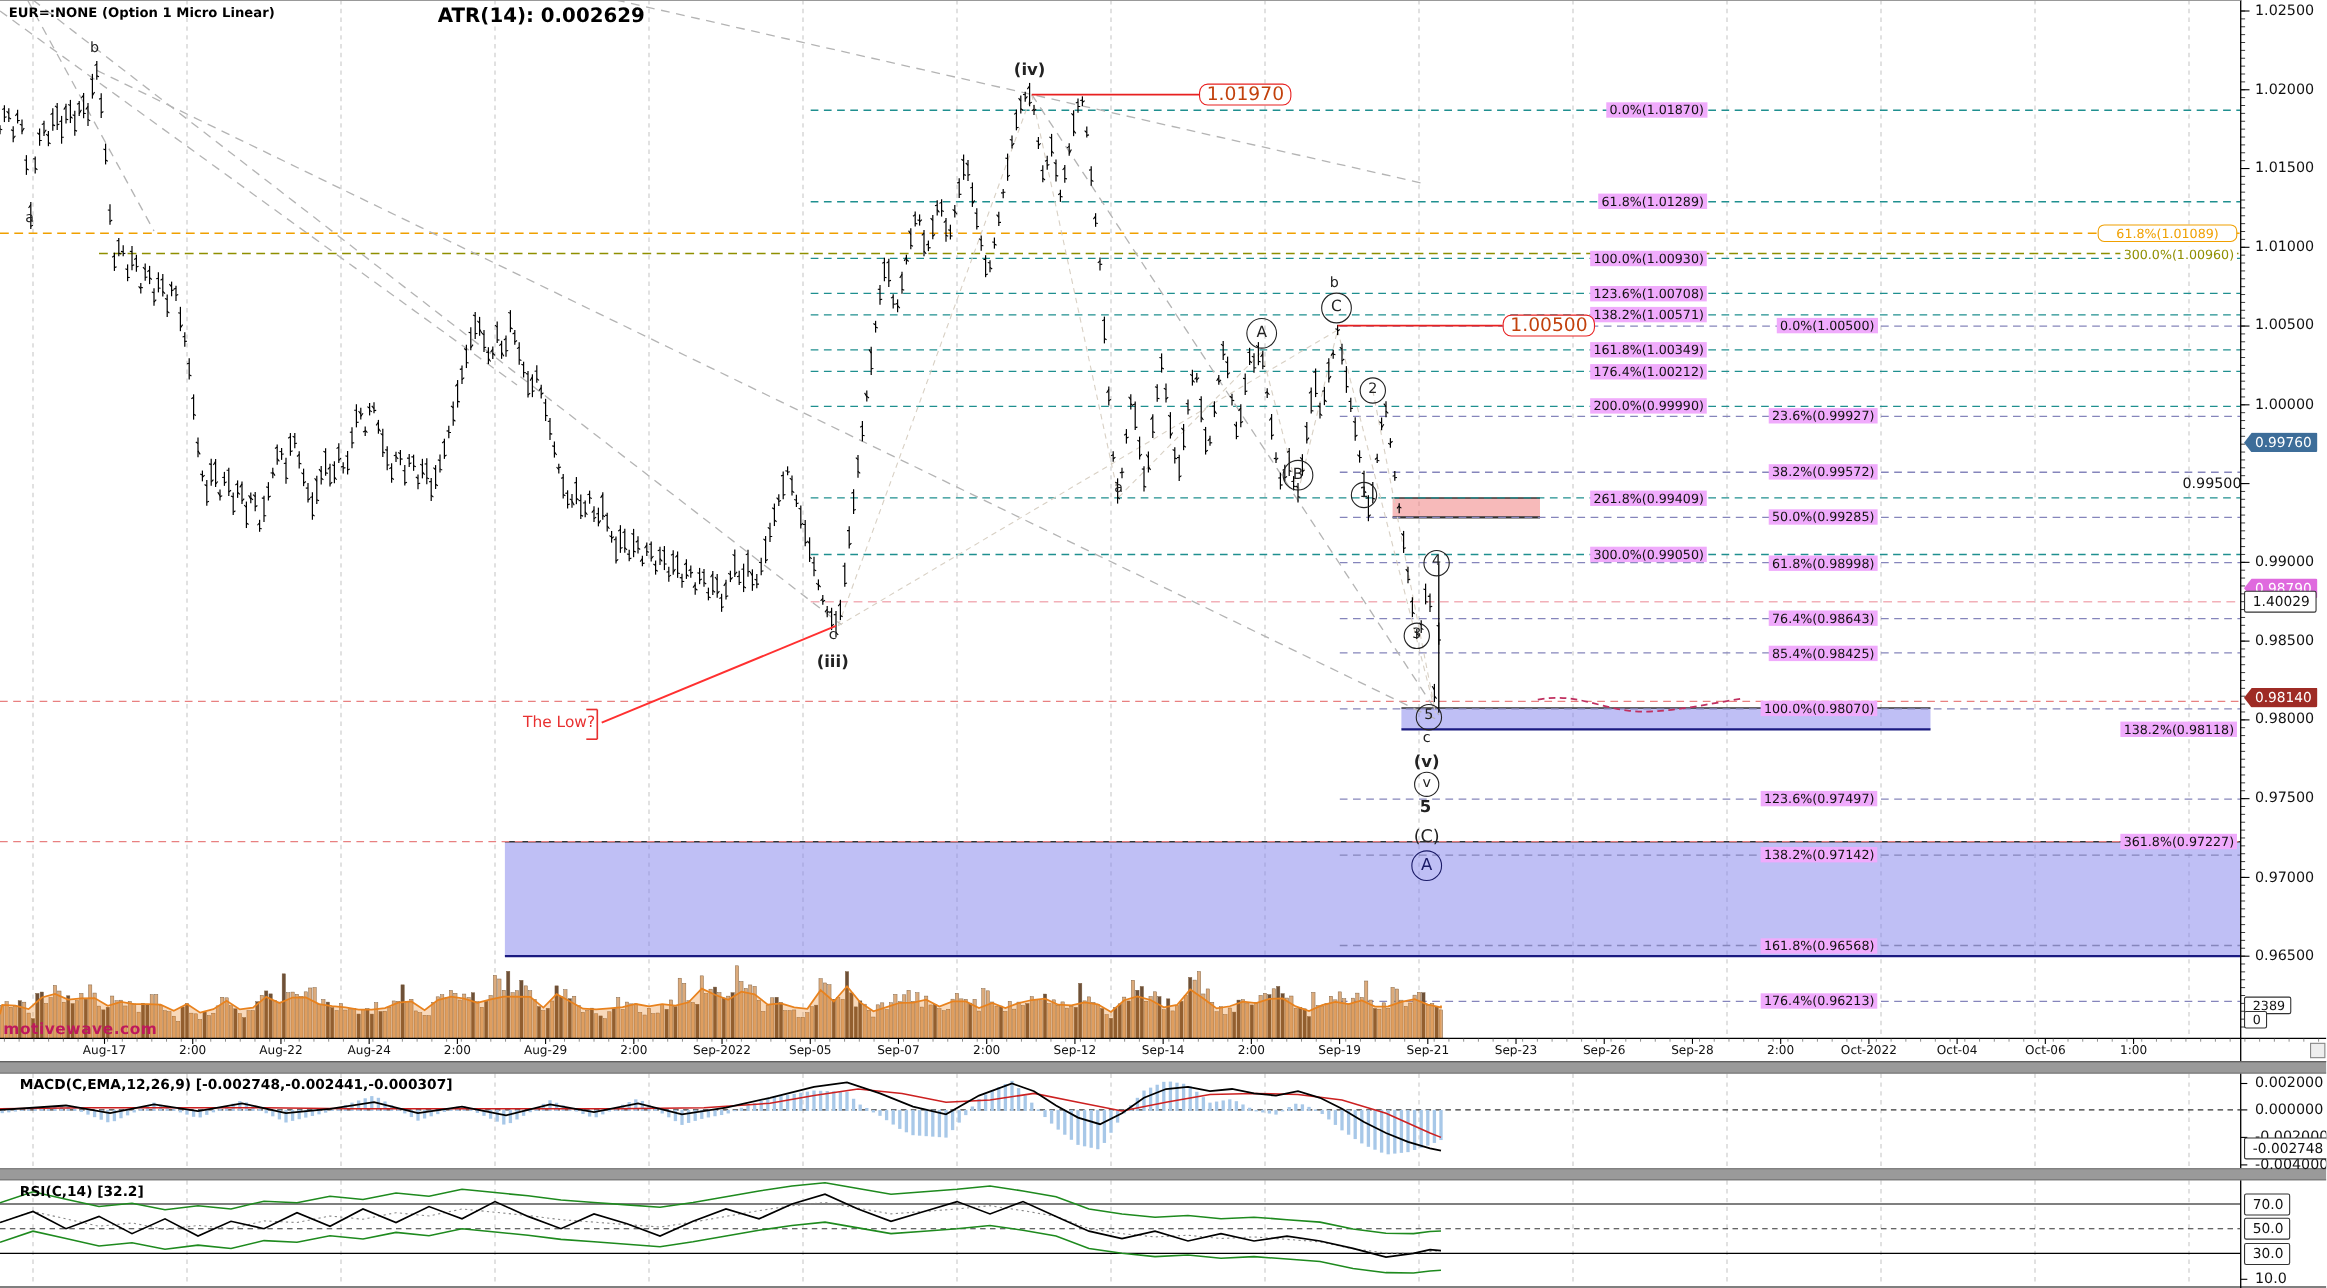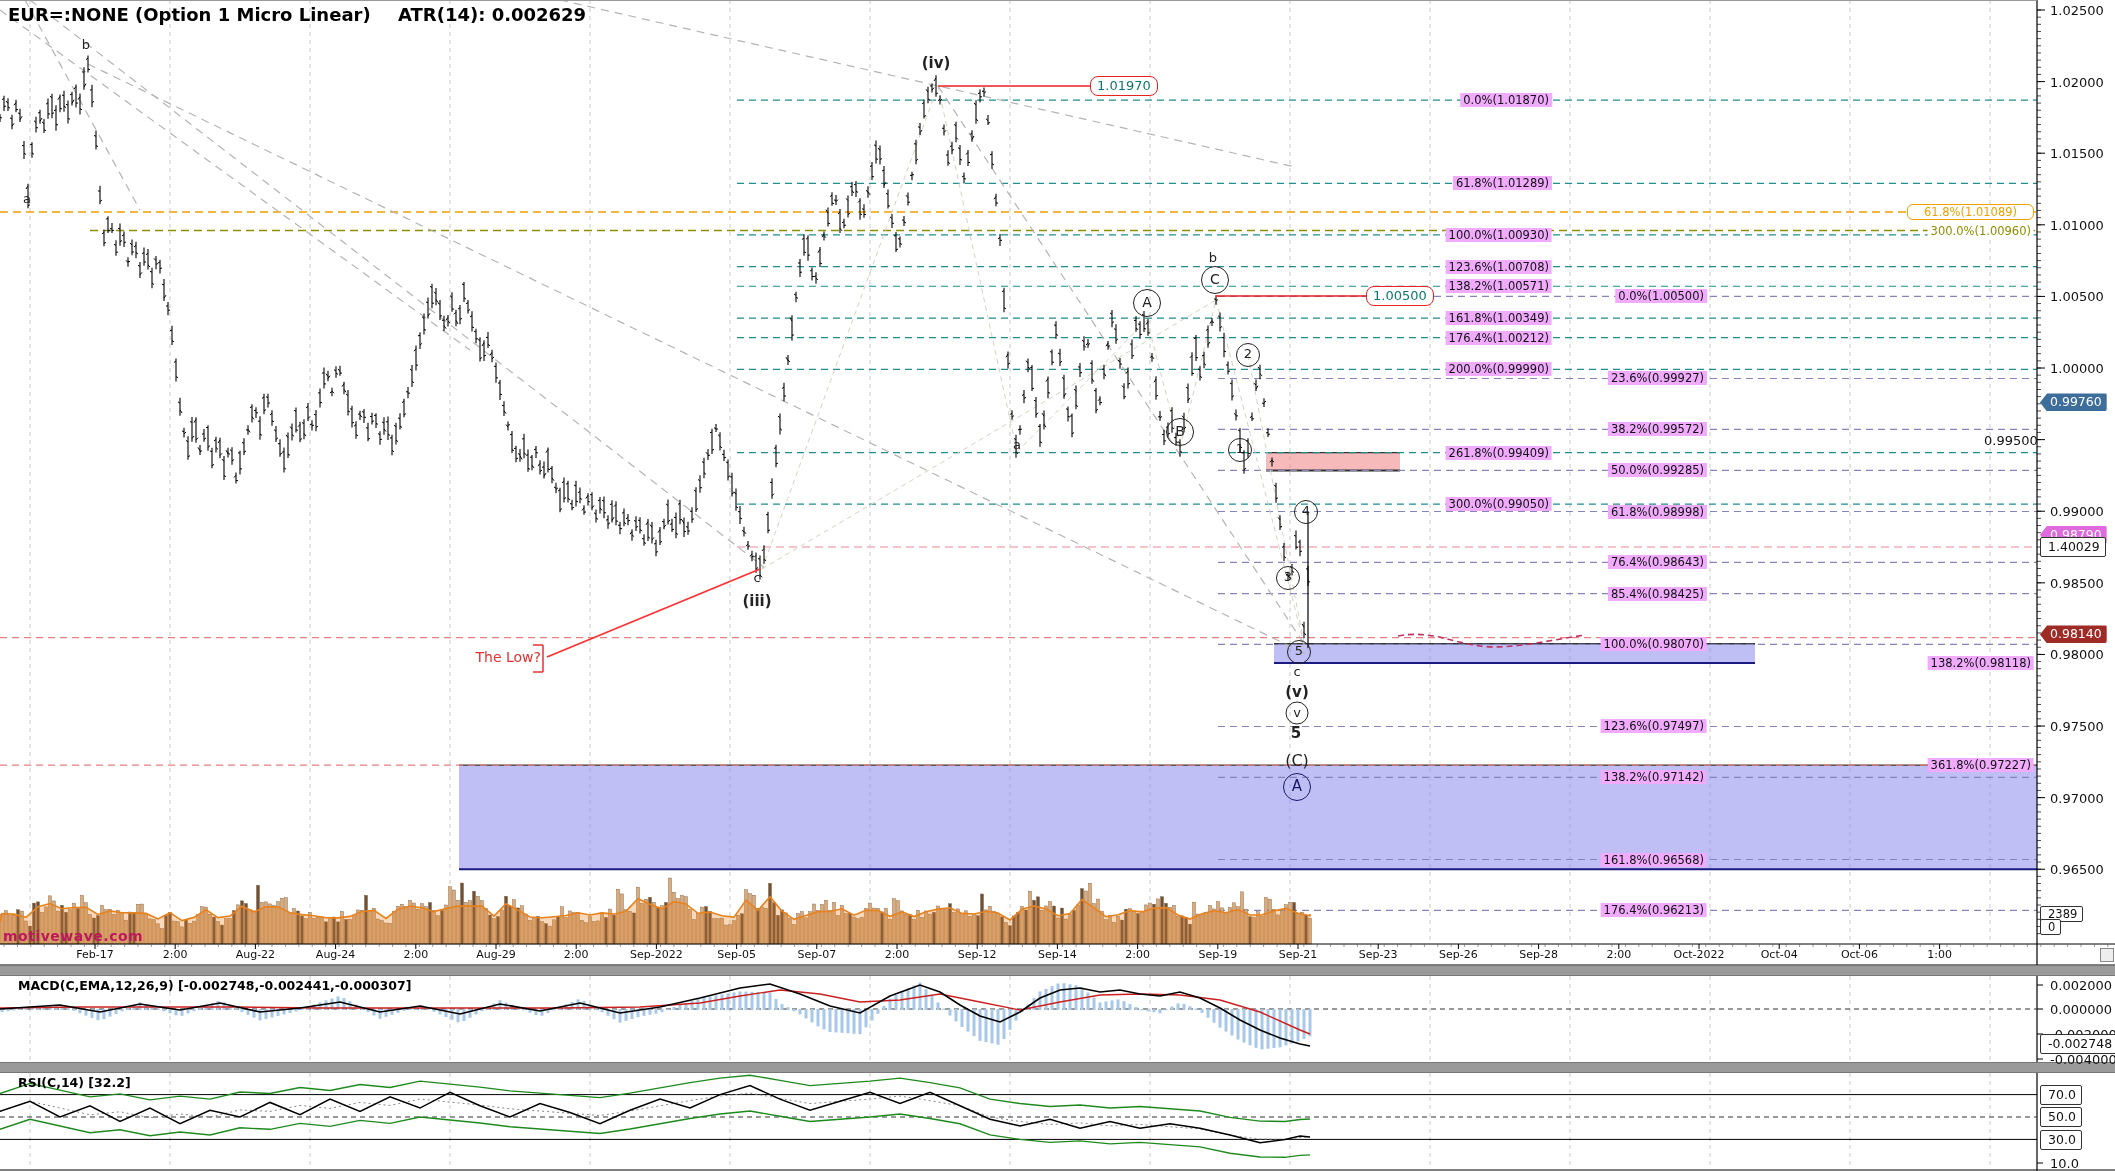--- a/index.html
+++ b/index.html
@@ -1,34 +1,34 @@
 <!DOCTYPE html>
 <html><head>
 <meta charset="utf-8">
 <style>
   html,body{margin:0;padding:0;background:#fff;}
   #app{position:relative;width:2115px;height:1171px;background:#fff;overflow:hidden;
        font-family:"DejaVu Sans","Liberation Sans",sans-serif;color:#111;}
   #chart-svg{position:absolute;left:0;top:0;}
   .abs{position:absolute;white-space:nowrap;}
-  .title{left:8px;top:4px;font-size:18px;font-weight:bold;color:#000;}
+  .title{left:8px;top:4px;font-size:12px;font-weight:bold;color:#000;}
   .atr{left:398px;top:4px;font-size:18px;font-weight:bold;color:#000;}
   .watermark{left:3px;top:928px;font-size:14px;font-weight:bold;color:#be185d;letter-spacing:.5px;}
   .ind-label{font-size:12.5px;font-weight:bold;color:#000;}
   .fib-label{font-size:11.5px;color:#111;background:#f0abfc;padding:0 3px;transform:translate(-100%,-50%);}
   .axis-tick{font-size:13px;color:#111;transform:translateY(-50%);}
   .date-label{font-size:11px;color:#111;transform:translate(-50%,0);}
   .tag{font-size:12.5px;height:18px;line-height:18px;padding:0 5px 0 10px;transform:translateY(-50%);
        border-radius:2px;}
   .tag.colored{clip-path:polygon(0 50%,7px 0,100% 0,100% 100%,7px 100%);text-align:right;}
   .tag.white{background:#fff;border:1px solid #333;color:#111;padding:0 5px 0 7px;}
   .wave{transform:translate(-50%,-50%);text-align:center;}
   .wave.circ{border:1.4px solid #222;border-radius:50%;background:rgba(255,255,255,.0);}
-  .callout{border:1.6px solid #e82020;color:#0f766e;background:#fff;border-radius:8px;
-           font-size:13px;padding:0 6px;height:18px;line-height:18px;transform:translateY(-50%);}
+  .callout{border:1.6px solid #e82020;color:#c2410c;background:#fff;border-radius:8px;
+           font-size:17px;padding:0 6px;height:18px;line-height:18px;transform:translateY(-50%);}
   .thelow{font-size:14px;color:#e83030;transform:translate(-100%,-50%);}
   .sep{position:absolute;left:0;width:2115px;height:9px;background:#9a9a9a;border-top:1px solid #777;border-bottom:1px solid #777;}
   .corner-icon{position:absolute;width:12px;height:12px;border:1px solid #888;background:#eee;}
 </style>
 </head>
 <body>
 
 <div id="app">
   <svg id="chart-svg" width="2115" height="1171">
       <line x1="30" y1="0" x2="30" y2="944" stroke="#c9c9c9" stroke-width="1" stroke-dasharray="4 4"></line>
@@ -2090,21 +2090,21 @@
       <span class="abs axis-tick" style="left:2050px;top:654.444999999999px">0.98000</span>
       <span class="abs axis-tick" style="left:2050px;top:726.049999999999px">0.97500</span>
       <span class="abs axis-tick" style="left:2050px;top:797.6549999999991px">0.97000</span>
       <span class="abs axis-tick" style="left:2050px;top:869.2599999999992px">0.96500</span>
       <span class="abs tag colored" style="left:2040px;top:402.3953999999981px;background:#3d6d99;color:#ffffff;z-index:2">0.99760</span>
       <span class="abs tag colored" style="left:2040px;top:534.8646499999994px;background:#df6ade;color:#ffffff;z-index:2">0.98790</span>
       <span class="abs tag white" style="left:2040px;top:547.0374999999981px;z-index:3">1.40029</span>
       <span class="abs tag colored" style="left:2040px;top:634.395599999998px;background:#9e2b25;color:#ffffff;z-index:2">0.98140</span>
       <span class="abs tag white" style="left:2040px;top:914px;height:14px;line-height:14px;font-size:11.5px">2389</span>
       <span class="abs tag white" style="left:2040px;top:927px;height:14px;line-height:14px;font-size:11.5px">0</span>
-      <span class="abs date-label" style="left:95px;top:948px">Feb-17</span>
+      <span class="abs date-label" style="left:95px;top:948px">Aug-17</span>
       <span class="abs date-label" style="left:175.2px;top:948px">2:00</span>
       <span class="abs date-label" style="left:255.4px;top:948px">Aug-22</span>
       <span class="abs date-label" style="left:335.6px;top:948px">Aug-24</span>
       <span class="abs date-label" style="left:415.8px;top:948px">2:00</span>
       <span class="abs date-label" style="left:496px;top:948px">Aug-29</span>
       <span class="abs date-label" style="left:576.2px;top:948px">2:00</span>
       <span class="abs date-label" style="left:656.4px;top:948px">Sep-2022</span>
       <span class="abs date-label" style="left:736.6px;top:948px">Sep-05</span>
       <span class="abs date-label" style="left:816.8000000000001px;top:948px">Sep-07</span>
       <span class="abs date-label" style="left:897px;top:948px">2:00</span>

